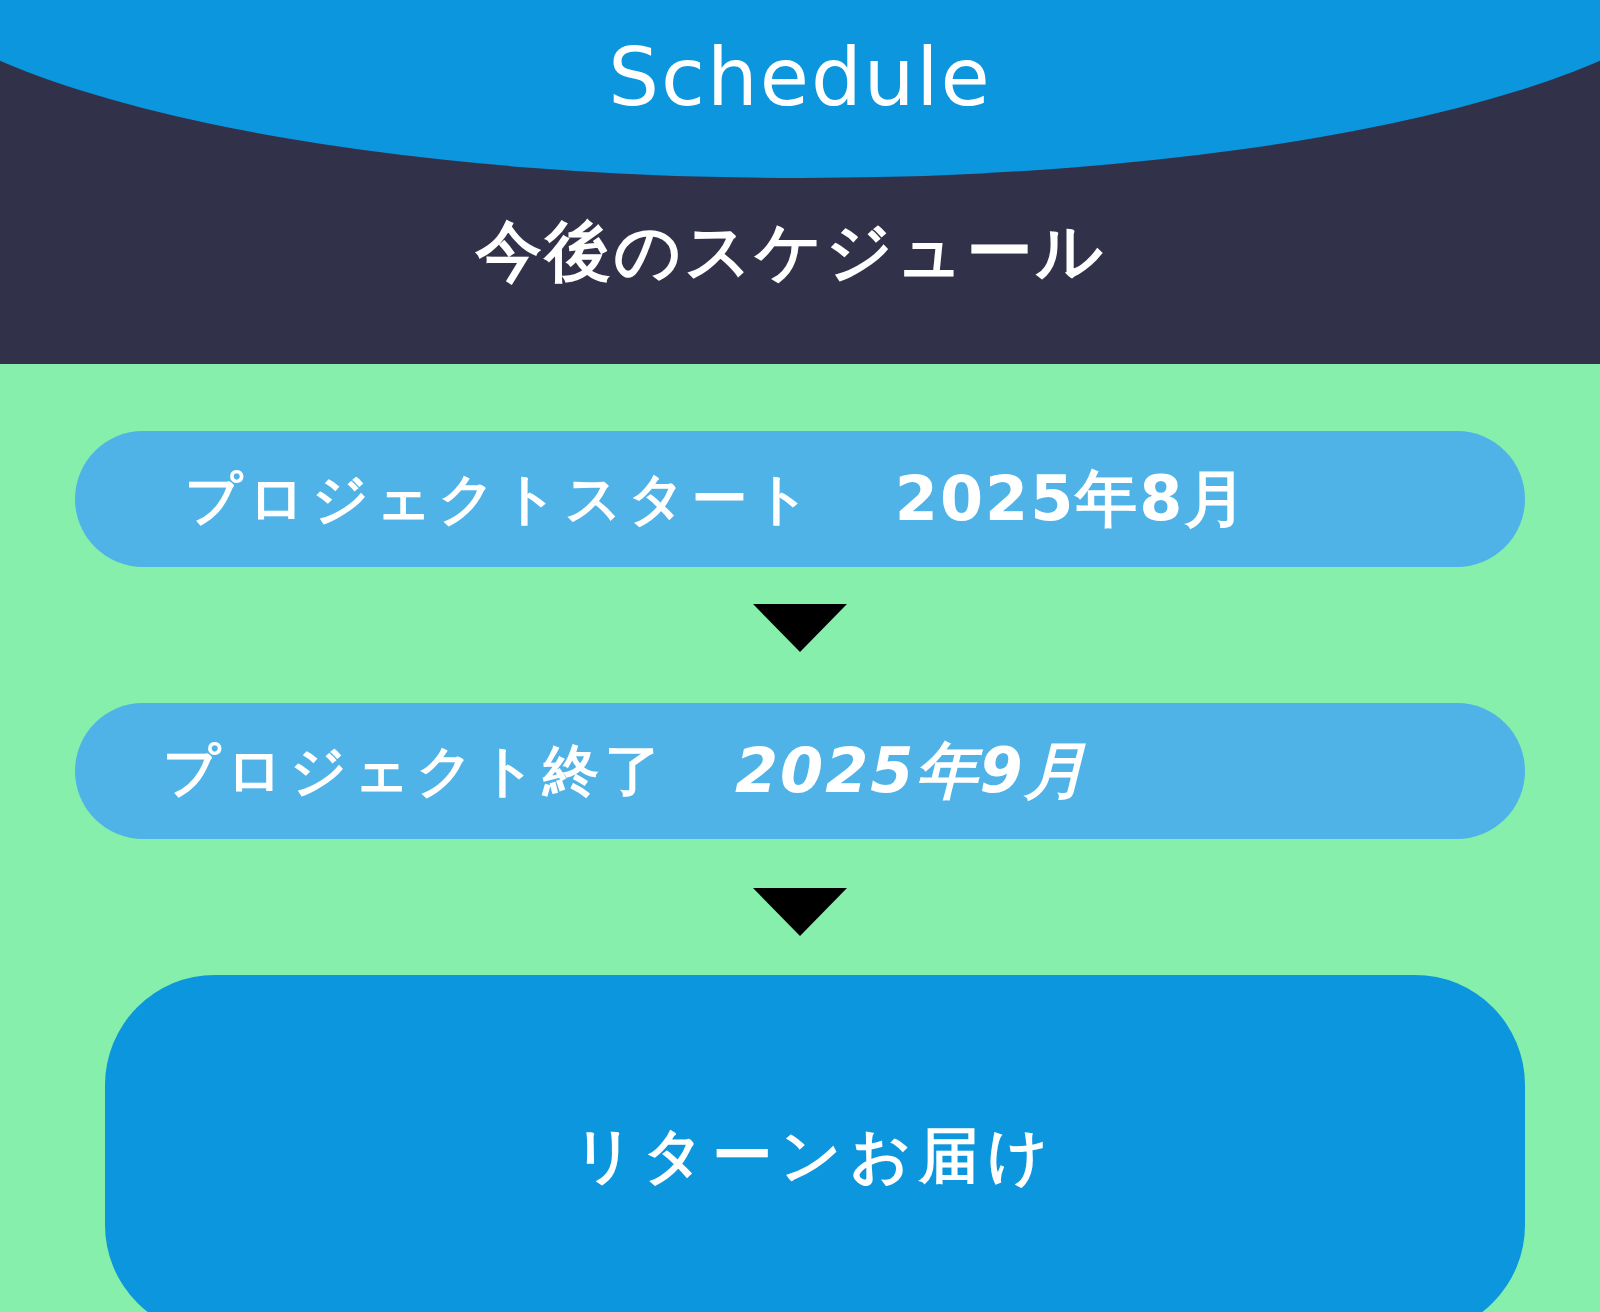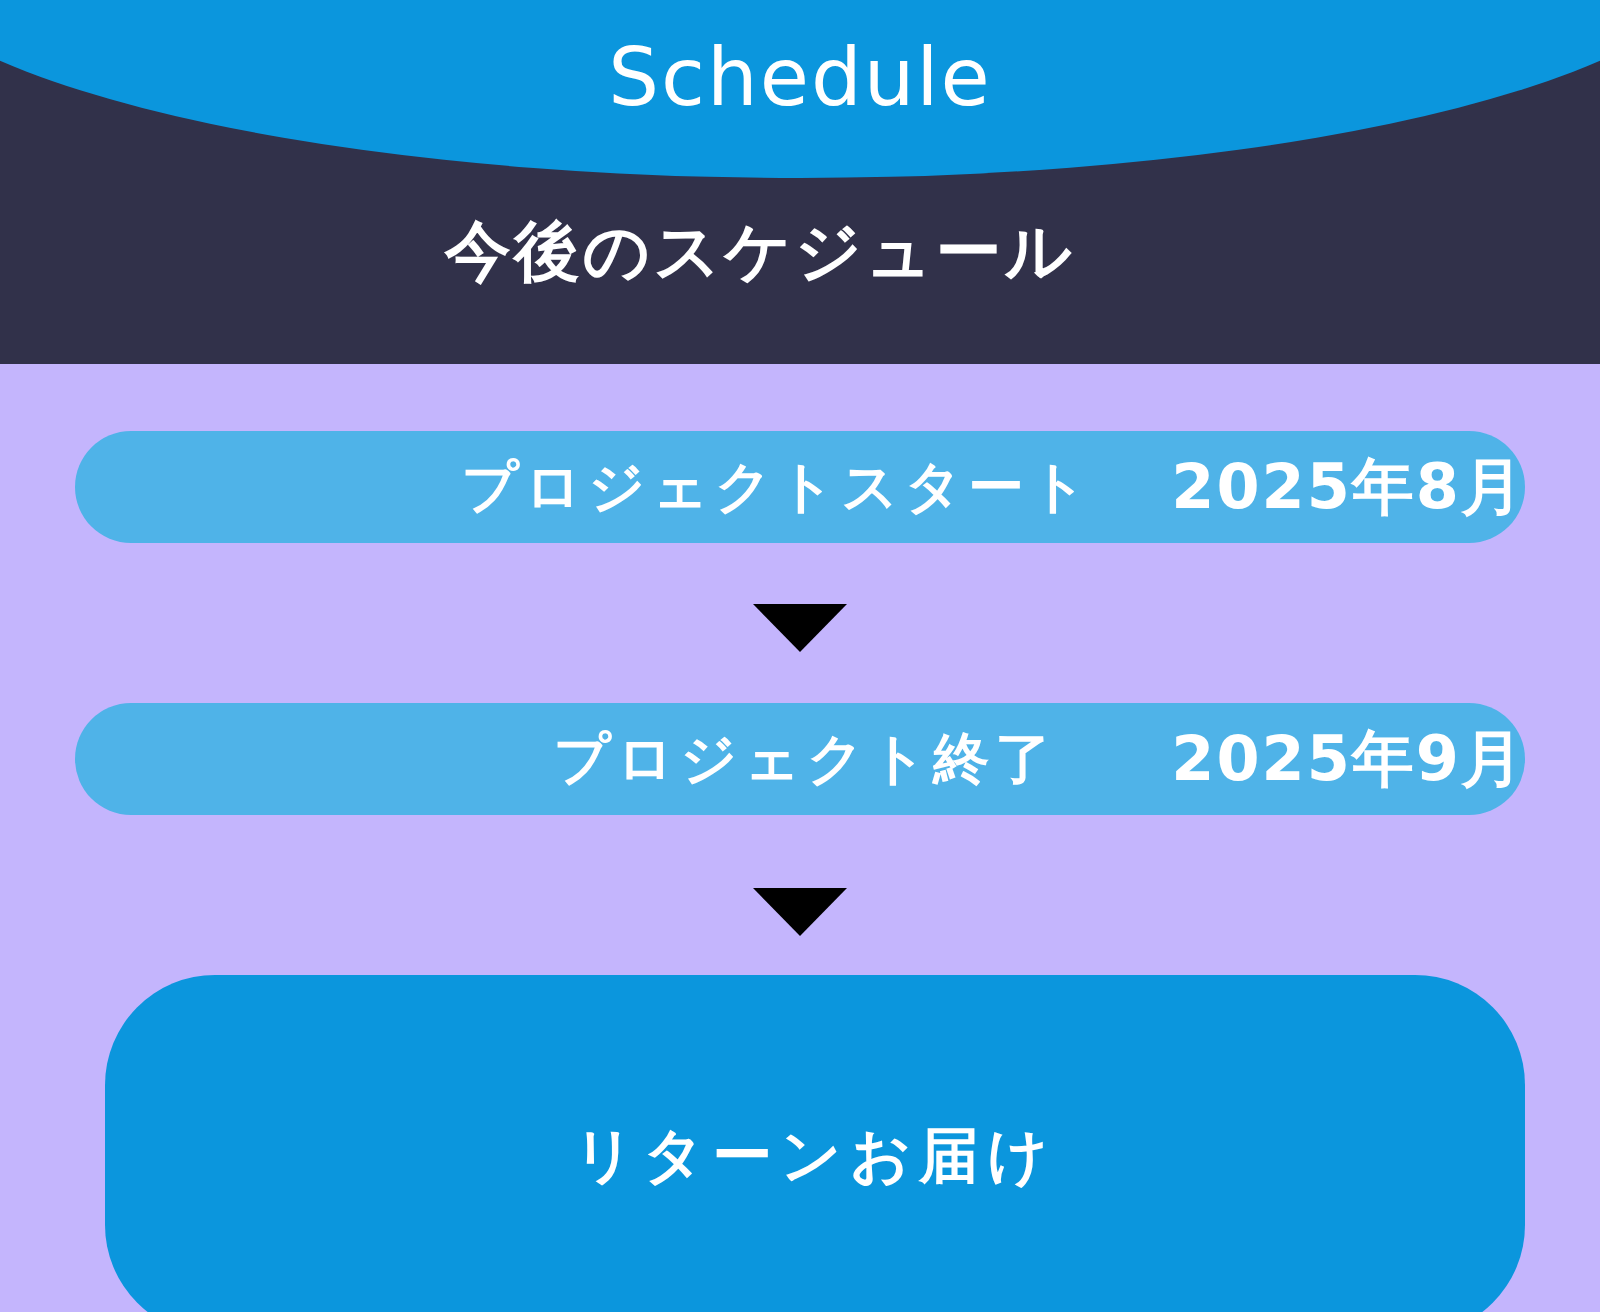--- a/index.html
+++ b/index.html
@@ -9,21 +9,21 @@
     background: #ffffff;
   }
   body {
     font-family: "DejaVu Sans", "Liberation Sans", sans-serif;
   }
   #page {
     position: relative;
     width: 1600px;
     height: 1312px;
     overflow: hidden;
-    background: #c4b5fd;
+    background: #86efac;
   }
 
   
   .header-band {
     position: absolute;
     left: 0;
     top: 0;
     width: 1600px;
     height: 364px;
     background: #31314a;
@@ -57,37 +57,38 @@
     left: 0;
     top: 204px;
     width: 1520px;
     text-align: center;
     color: #ffffff;
     font-size: 66px;
     line-height: 96px;
     font-weight: 700;
     letter-spacing: 3px;
     z-index: 3;
+    padding-left: 31px;
   }
 
   
   .pill {
     position: absolute;
     box-sizing: border-box;
     display: flex;
     align-items: center;
     border-radius: 999px;
     color: #ffffff;
   }
   .pill-step {
     left: 75px;
     width: 1450px;
-    height: 112px;
+    height: 136px;
     background: #4fb3e8;
-    justify-content: flex-end;
+    justify-content: flex-start;
   }
   .pill-step.step1 { top: 431px; }
   .pill-step.step2 { top: 703px; }
 
   .pill-label {
     font-size: 56px;
     font-weight: 700;
     letter-spacing: 6px;
     white-space: nowrap;
     line-height: 1;
@@ -95,21 +96,21 @@
   .pill-date {
     font-size: 62px;
     font-weight: 700;
     letter-spacing: 2px;
     white-space: nowrap;
     line-height: 1;
   }
   .step1 .pill-label { margin-left: 110px; }
   .step1 .pill-date  { margin-left: 78px; }
   .step2 .pill-label { margin-left: 88px; }
-  .step2 .pill-date  { margin-left: 114px; }
+  .step2 .pill-date  { margin-left: 68px; font-style: italic; }
 
   
   .arrow-down {
     position: absolute;
     width: 0;
     height: 0;
     border-left: 47px solid transparent;
     border-right: 47px solid transparent;
     border-top: 48px solid #000000;
   }

